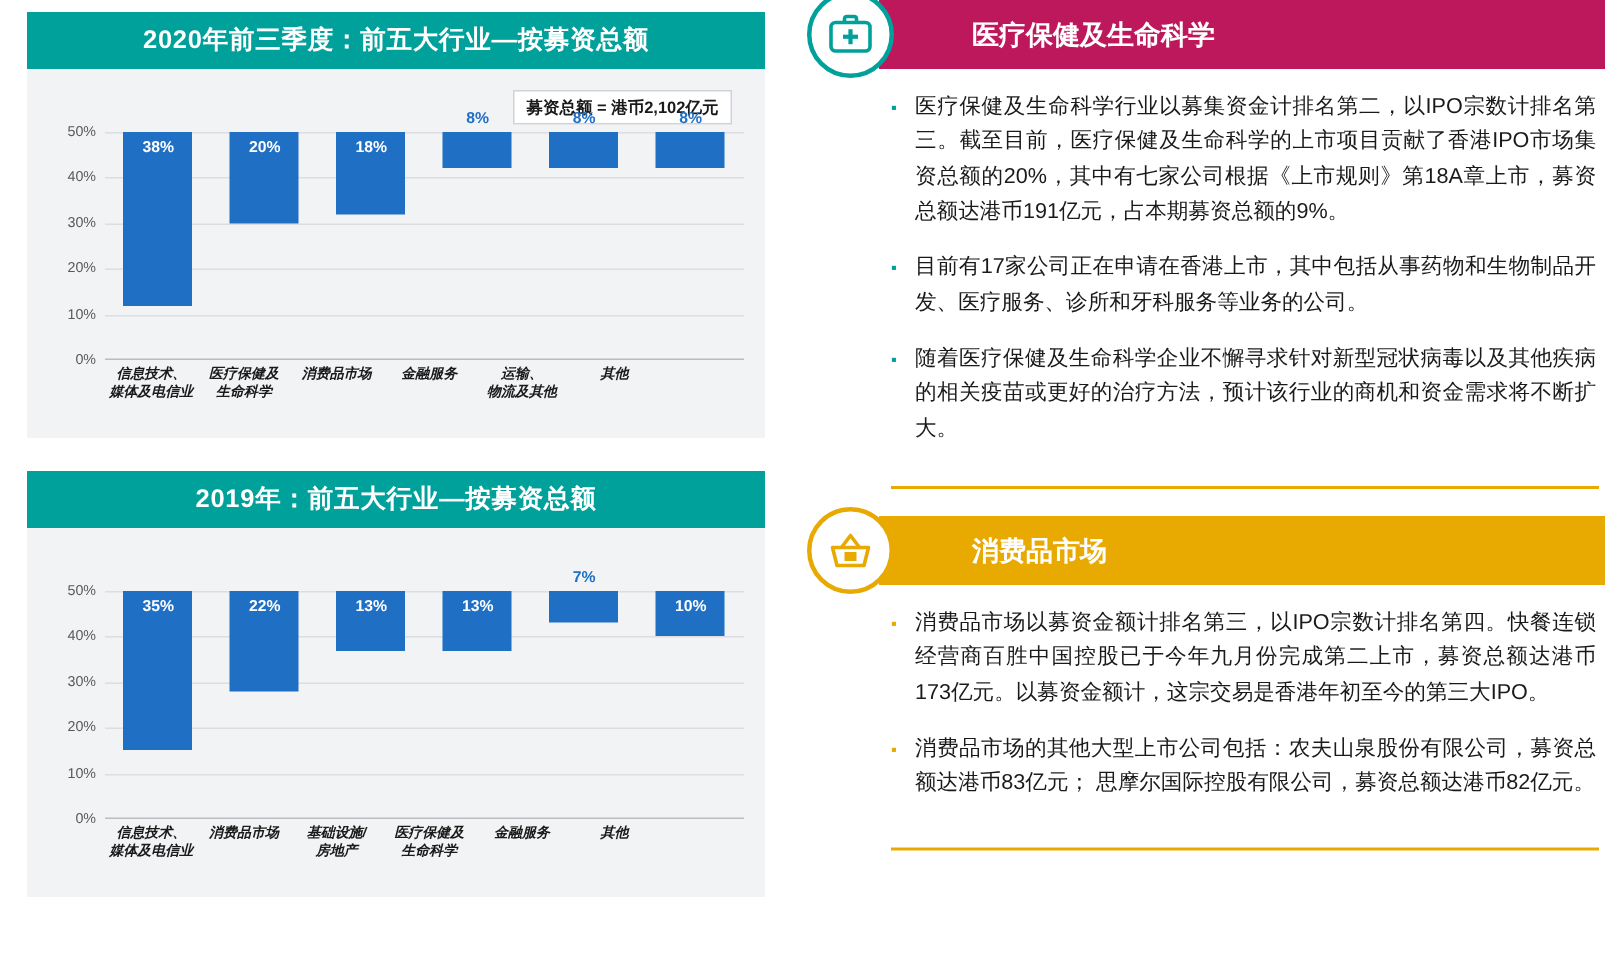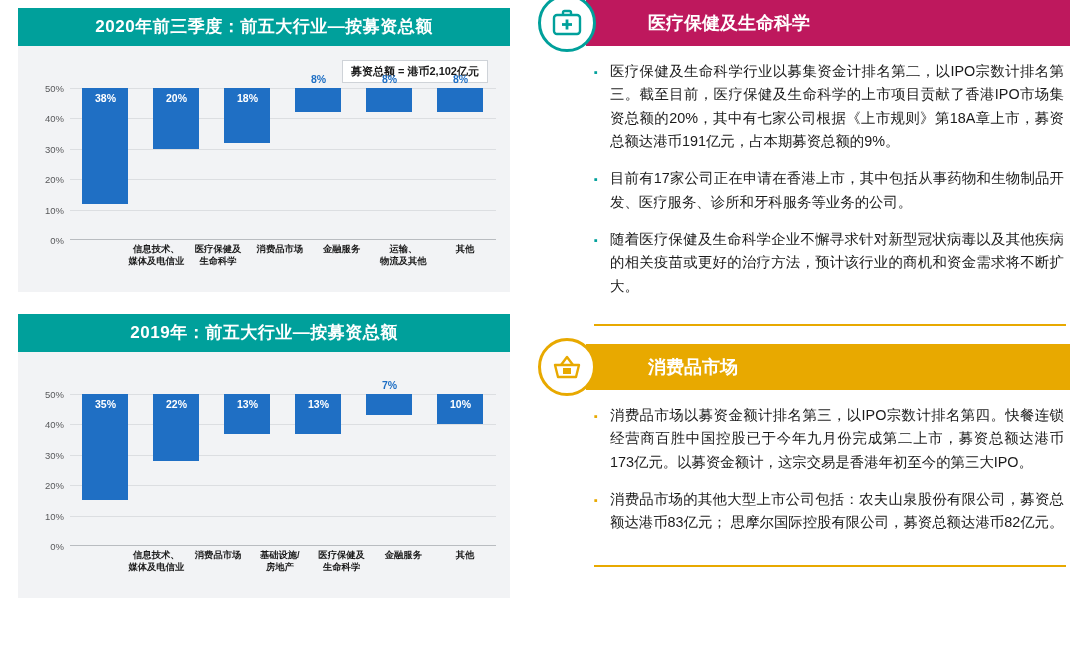--- a/index.html
+++ b/index.html
@@ -131,21 +131,22 @@
   .bar-value.inside {
     top: 4px;
     color: #ffffff;
   }
   .xlabels {
     position: absolute;
     left: 52px;
     right: 14px;
     top: 198px;
     display: flex;
-    justify-content: flex-end;
+    justify-content: flex-start;
+    font-style: italic;
   }
   .xlabel {
     width: 14.5%;
     text-align: center;
     font-size: 9.3px;
     font-weight: bold;
     color: #1a1a1a;
     line-height: 1.25;
   }
 

